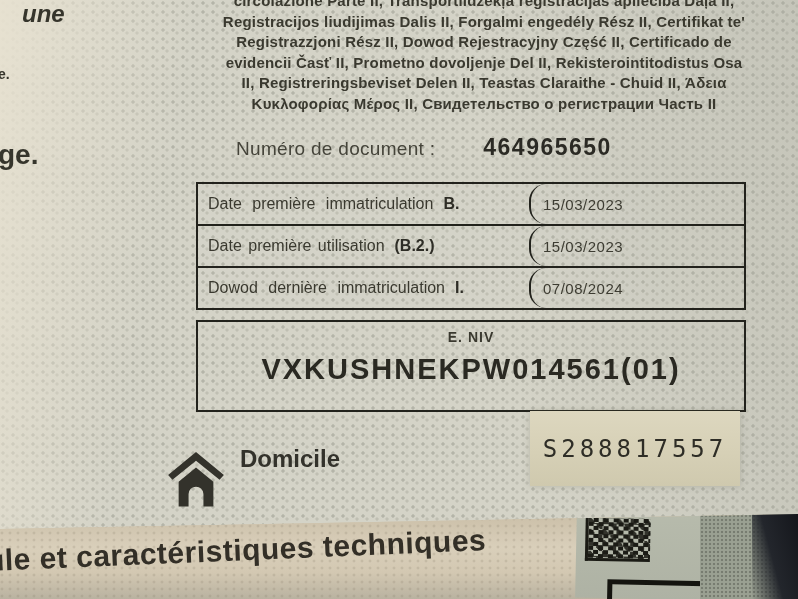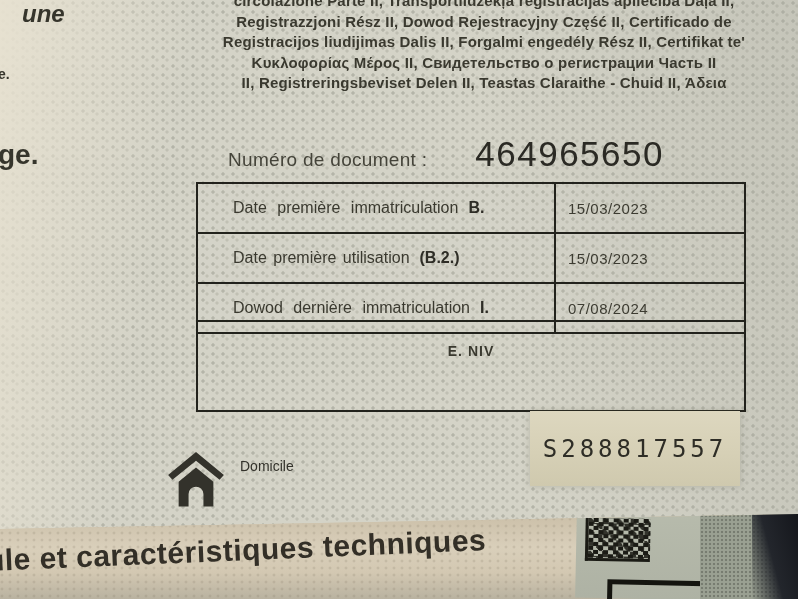--- a/index.html
+++ b/index.html
@@ -24,59 +24,59 @@
     color:#3a392f; letter-spacing:.2px;
   }
   .frag { position:absolute; color:#36352c; }
   .frag-une { left:22px; top:0px; font-size:24px; font-weight:700; font-style:italic; }
   .frag-e  { left:-2px; top:66px; font-size:14px; font-weight:600; }
   .frag-ge { left:-2px; top:139px; font-size:28px; font-weight:600; }
 
   .docnum-row {
     position:absolute; left:228px; top:134px; display:flex; align-items:baseline; gap:48px;
   }
-  .docnum-label { font-size:19px; font-weight:500; color:#45443a; letter-spacing:.3px; }
-  .docnum-value { font-size:35px; font-weight:400; color:#2b2a24; letter-spacing:1.5px; }
+  .docnum-label { font-size:19px; font-weight:500; color:#45443a; letter-spacing:.3px;margin-left:8px; }
+  .docnum-value { font-size:23px; font-weight:700; color:#2b2a24; letter-spacing:1.5px; }
 
   .dates-table {
     position:absolute; left:196px; top:182px; width:546px;
     border:2px solid #22221c; background:rgba(255,255,255,0.02);
   }
-  .trow { display:flex; height:48px; border-top:2px solid #22221c;padding-left:25px; }
+  .trow { display:flex; height:40px; border-top:2px solid #22221c; }
   .trow:first-child { border-top:none; }
   .tlabel {
     width:313px; display:flex; align-items:center; gap:10px;
     padding:0 8px 0 10px; font-size:16px; color:#3a392f; word-spacing:6px;
   }
   .tlabel.align-right { justify-content:flex-start; word-spacing:2px; }
   .tcode { font-weight:700; color:#2e2d26; }
   .tvalue {
     flex:1; border-left:2px solid #22221c; display:flex; align-items:center;
-    padding-left:12px; font-size:15px; color:#3d3c32; letter-spacing:.5px;
+    padding-left:12px; font-size:15px; color:#3d3c32; letter-spacing:.5px;border-radius:17px;
   }
 
   .vin-box {
     position:absolute; left:196px; top:320px; width:546px; height:88px;
     border:2px solid #22221c; text-align:center;
   }
-  .vin-label { margin-top:21px; font-size:14px; font-weight:600; letter-spacing:1px; color:#3a392f; }
+  .vin-label { margin-top:7px; font-size:14px; font-weight:600; letter-spacing:1px; color:#3a392f; }
   .vin-value { margin-top:8px; font-size:29px; font-weight:700; letter-spacing:2px; color:#2a2922; }
 
   .sticker {
     position:absolute; left:530px; top:411px; width:210px; height:75px;
     background:linear-gradient(180deg,#ddd7bf,#d6d0b6 55%,#cfc9ae);
     box-shadow:0 0 6px rgba(90,90,70,.25);
     display:flex; align-items:center; justify-content:center;
   }
   .sticker-number {
     font-family:"DejaVu Sans Mono", monospace; font-size:24px; color:#2e2d26; letter-spacing:4px;text-align:right;
   }
 
   .logo { position:absolute; left:164px; top:447px; display:flex; align-items:flex-start; gap:12px; }
-  .logo-text { margin-top:8px; font-size:14px; font-weight:400; line-height:23px; color:#33322b; }
+  .logo-text { font-size:24px; font-weight:700; line-height:23px; color:#33322b; }
 
   
   .bottom-strip {
     position:absolute; left:0; top:510px; width:798px; height:89px;
     clip-path:polygon(0 19px, 100% 4px, 100% 100%, 0 100%);
   }
   .bottom-tan {
     position:absolute; inset:0;
     background:linear-gradient(180deg,#c9bda6 0%, #d9cfba 42%, #d3c8b2 70%, #b9b2a0 100%);
     background-color:#d0c5ae;
@@ -121,24 +121,25 @@
 </style>
 </head>
 <body>
 
 <div class="photo">
 
   <div class="paper-top">
 
     <div class="header-block">
       <div>circolazione Parte II, Transportlīdzekļa reģistrācijas apliecība Daļa II,</div>
+      <div>Registracijos liudijimas Dalis II, Forgalmi engedély Rész II, Certifikat te'</div>
       <div>Registrazzjoni Rész II, Dowod Rejestracyjny Część II, Certificado de</div>
-      <div>Registracijos liudijimas Dalis II, Forgalmi engedély Rész II, Certifikat te'</div>
+      <div>evidencii Časť II, Prometno dovoljenje Del II, Rekisterointitodistus Osa</div>
+      <div>II, Registreringsbeviset Delen II, Teastas Claraithe - Chuid II, Άδεια</div>
       <div>Κυκλοφορίας Μέρος II, Свидетельство о регистрации Часть II</div>
-      <div>II, Registreringsbeviset Delen II, Teastas Claraithe - Chuid II, Άδεια</div>
     </div>
 
     <div class="frag frag-une">une</div>
     <div class="frag frag-e">e.</div>
     <div class="frag frag-ge">ge.</div>
 
     <div class="docnum-row">
       <span class="docnum-label">Numéro de document :</span>
       <span class="docnum-value">464965650</span>
     </div>
@@ -162,20 +163,21 @@
         <div class="tlabel">
           <span>Dowod dernière immatriculation</span>
           <span class="tcode">I.</span>
         </div>
         <div class="tvalue">07/08/2024</div>
       </div>
     </div>
 
     <div class="vin-box">
       <div class="vin-label">E. NIV</div>
+      <div class="vin-value">VXKUSHNEKPW014561(01)</div>
     </div>
 
     <div class="sticker">
       <span class="sticker-number">S288817557</span>
     </div>
 
     <div class="logo">
       <span>
         <svg width="64" height="62" viewBox="0 0 100 100">
           <polygon points="5,45 50,8 95,45 88,53 50,22 12,53" fill="#33322b"></polygon>

